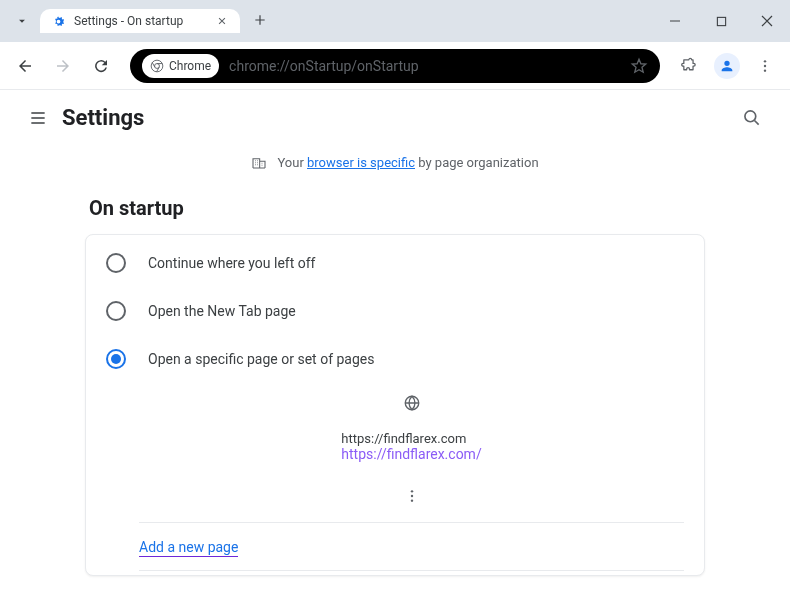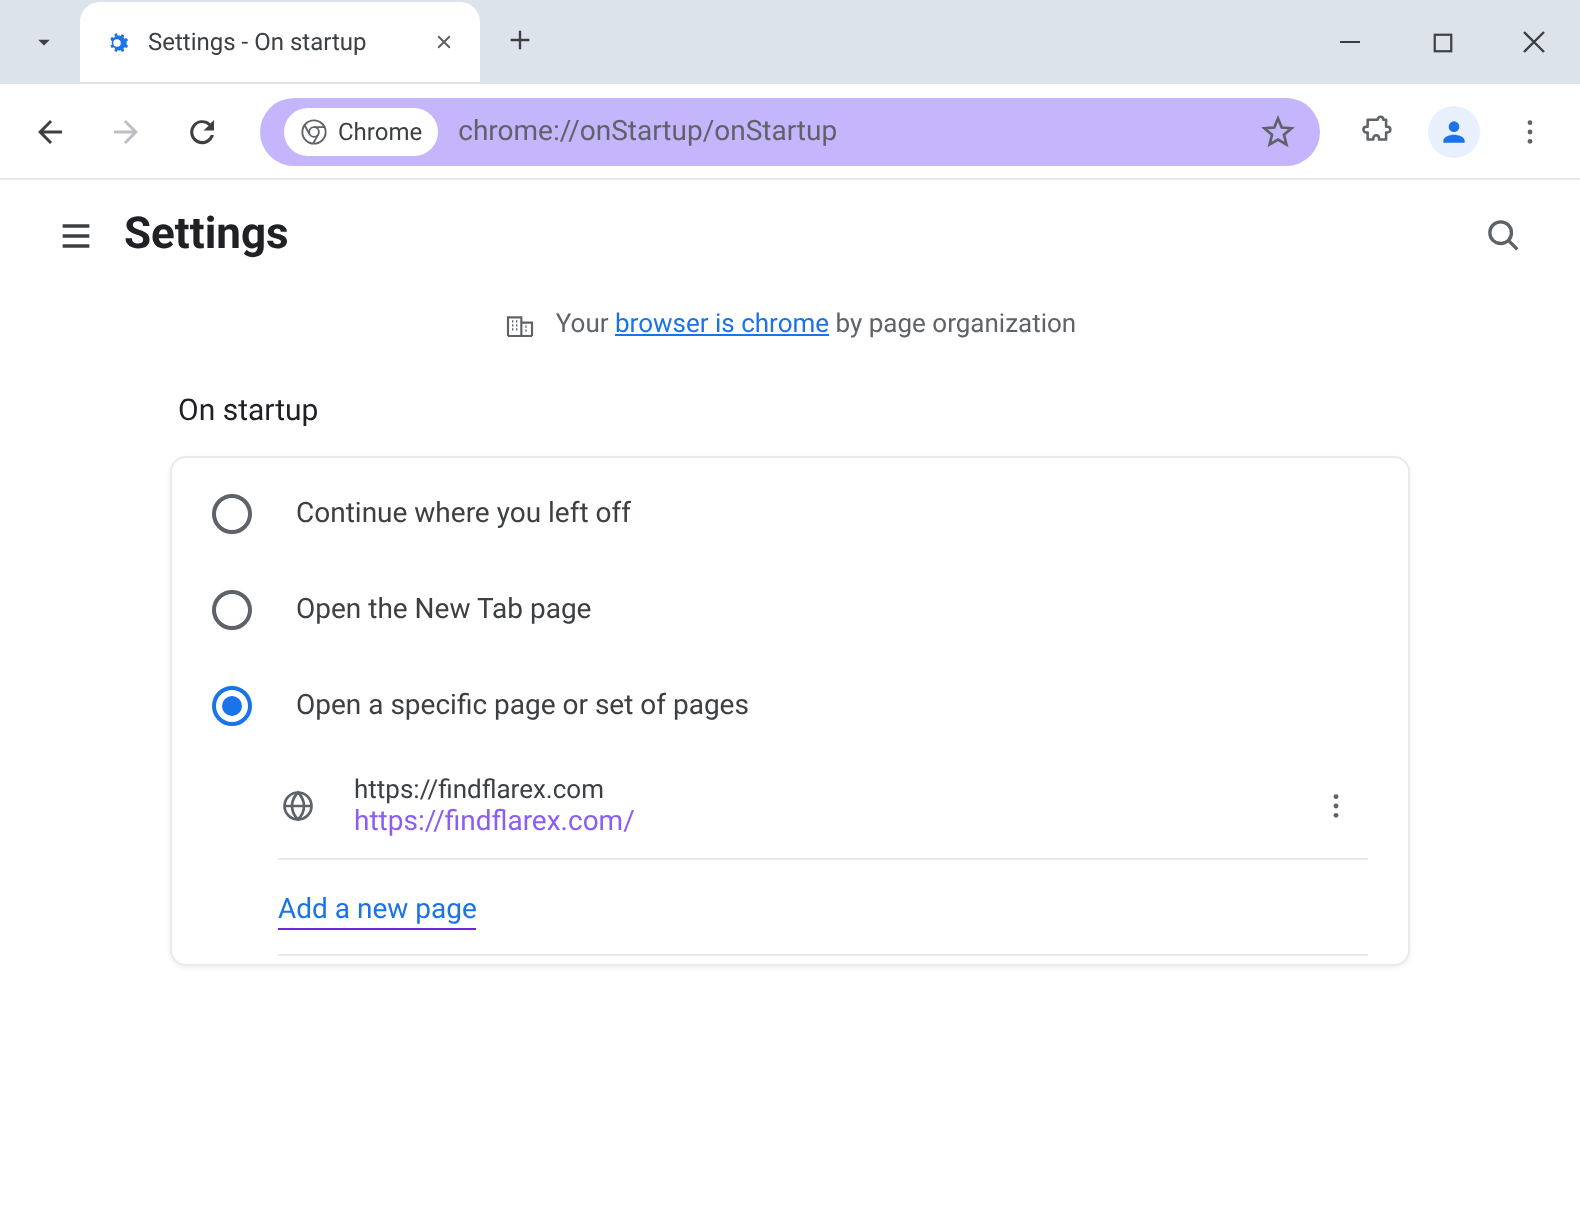--- a/index.html
+++ b/index.html
@@ -2,61 +2,61 @@
 <html><head>
 <meta charset="utf-8">
 <style>
   * { margin: 0; padding: 0; box-sizing: border-box; font-family: 'Segoe UI', Roboto, Arial, sans-serif; }
   body { width: 790px; height: 613px; background: #fff; overflow: hidden; position: relative; }
   
   
   .titlebar { height: 42px; background: #dde3ea; display: flex; align-items: flex-end; }
   .tab-controls { display: flex; align-items: center; padding: 0 8px; height: 42px;}
   .tabs-button { width: 28px; height: 28px; display: flex; align-items: center; justify-content: center; border-radius: 14px; cursor: pointer; margin-right: 4px;}
-  .tab { background: #fff; border-radius: 10px 10px 0 0; height: 40px; display: flex; align-items: center; padding: 0 10px; min-width: 200px; position: relative; }
+  .tab { background: #fff; border-radius: 10px 10px 0 0; height: 24px; display: flex; align-items: center; padding: 0 10px; min-width: 200px; position: relative; }
   .tab-favicon { width: 16px; height: 16px; margin-right: 8px; display: flex; align-items: center; justify-content: center; color: #5f6368;}
   .tab-title { font-size: 12px; color: #3c4043; flex: 1; white-space: nowrap; overflow: hidden;}
   .tab-close { width: 16px; height: 16px; display: flex; align-items: center; justify-content: center; border-radius: 50%; cursor: pointer; color: #5f6368;}
   .new-tab { width: 28px; height: 28px; display: flex; align-items: center; justify-content: center; border-radius: 14px; cursor: pointer; margin-left: 6px; margin-bottom: 3px;}
   .window-controls { margin-left: auto; display: flex; height: 42px;}
   .win-btn { width: 46px; height: 42px; display: flex; align-items: center; justify-content: center; cursor: pointer; }
   
   
   .toolbar { height: 48px; background: #fff; display: flex; align-items: center; padding: 0 8px; gap: 4px; border-bottom: 1px solid #e8eaed;}
   .nav-btn { width: 34px; height: 34px; display: flex; align-items: center; justify-content: center; border-radius: 17px; cursor: pointer; color: #5f6368;}
   .nav-btn.disabled { color: #bdc1c6; cursor: default; }
-  .address-bar { flex: 1; height: 34px; background: #c4b5fd; border-radius: 17px; display: flex; align-items: center; padding: 0 12px; margin: 0 8px; justify-content: flex-end;}
+  .address-bar { flex: 1; height: 34px; background: #000000; border-radius: 17px; display: flex; align-items: center; padding: 0 12px; margin: 0 8px; justify-content: flex-end;}
   .chrome-chip { background: #fff; border-radius: 12px; height: 24px; display: flex; align-items: center; padding: 0 8px; gap: 5px; font-size: 12px; color: #3c4043; margin-right: 10px;}
   .url-text { font-size: 14px; color: #5f6368; flex: 1;}
   .star-btn { color: #5f6368; cursor: pointer; }
   .toolbar-icon { width: 34px; height: 34px; display: flex; align-items: center; justify-content: center; border-radius: 17px; cursor: pointer; color: #5f6368;}
   .profile-dot { width: 26px; height: 26px; border-radius: 50%; background: #e8f0fe; display: flex; align-items: center; justify-content: center; color: #1a73e8;}
   
   
   .settings-header { height: 56px; display: flex; align-items: center; padding: 0 18px; border-bottom: 1px solid transparent;}
   .menu-btn { width: 40px; height: 40px; display: flex; align-items: center; justify-content: center; border-radius: 20px; cursor: pointer; color: #3c4043;}
   .settings-title { font-size: 22px; color: #202124; margin-left: 4px; font-weight: 700;}
   .search-settings { margin-left: auto; width: 40px; height: 40px; display: flex; align-items: center; justify-content: center; border-radius: 20px; cursor: pointer; color: #5f6368;}
   
   
   .content { padding: 0 20px;}
   .managed-banner { display: flex; align-items: center; justify-content: center; gap: 10px; font-size: 13px; color: #5f6368; padding: 8px 0 16px;}
   .managed-link { color: #1a73e8; text-decoration: underline; cursor: pointer;}
   
   .section-wrapper { max-width: 620px; margin: 0 auto;}
-  .section-title { font-size: 15px; color: #202124; padding: 10px 4px 14px; font-weight: 400;}
+  .section-title { font-size: 20px; color: #202124; padding: 10px 4px 14px; font-weight: 700;}
   .card { background: #fff; border: 1px solid #e8eaed; border-radius: 8px; box-shadow: 0 1px 2px rgba(60,64,67,0.08); padding: 4px 0;}
   
   .radio-row { display: flex; align-items: center; padding: 14px 20px; gap: 22px; cursor: pointer;}
   .radio { width: 20px; height: 20px; border: 2px solid #5f6368; border-radius: 50%; display: flex; align-items: center; justify-content: center; flex-shrink: 0;}
   .radio.selected { border-color: #1a73e8;}
   .radio.selected::after { content: ''; width: 10px; height: 10px; background: #1a73e8; border-radius: 50%;}
   .radio-label { font-size: 14px; color: #3c4043;}
   
-  .page-row { display: flex; align-items: center; padding: 10px 20px 10px 53px; gap: 18px;}
+  .page-row { display: flex; align-items: center; padding: 10px 20px 10px 53px; gap: 18px; flex-direction: column;}
   .globe-icon { width: 20px; height: 20px; color: #5f6368; flex-shrink: 0; display:flex; align-items:center; justify-content:center;}
   .page-info { flex: 1; }
   .page-title { font-size: 13px; color: #3c4043;}
   .page-url { font-size: 14px; color: #8b5cf6;}
   .more-btn { width: 32px; height: 32px; display: flex; align-items: center; justify-content: center; border-radius: 16px; cursor: pointer; color: #5f6368;}
   .divider { height: 1px; background: #e8eaed; margin: 0 20px 0 53px;}
   
   .link-row { padding: 14px 20px 14px 53px;}
   .action-link { font-size: 14px; color: #1a73e8; cursor: pointer; border-bottom: 1px solid #6d28d9; padding-bottom: 1px;}
   
@@ -177,21 +177,21 @@
       </svg>
   </div>
 </div>
 
 <div class="content">
   <div class="managed-banner">
     <svg width="16" height="16" viewBox="0 0 24 24">
         <path fill="none" stroke="#5f6368" stroke-width="1.6" d="M3 21V7h10v14M13 11h8v10M3 21h18M6 10h1M6 13h1M6 16h1M9 10h1M9 13h1M9 16h1M16 14h1M16 17h1"></path>
       </svg>
     <span>
-      <span>Your </span><span class="managed-link">browser is chrome</span><span> by page organization</span>
+      <span>Your </span><span class="managed-link">browser is specific</span><span> by page organization</span>
     </span>
   </div>
 
   <div class="section-wrapper">
     <div class="section-title">On startup</div>
     <div class="card">
 
       <div class="radio-row">
         <div class="radio"></div>
         <span class="radio-label">Continue where you left off</span>

